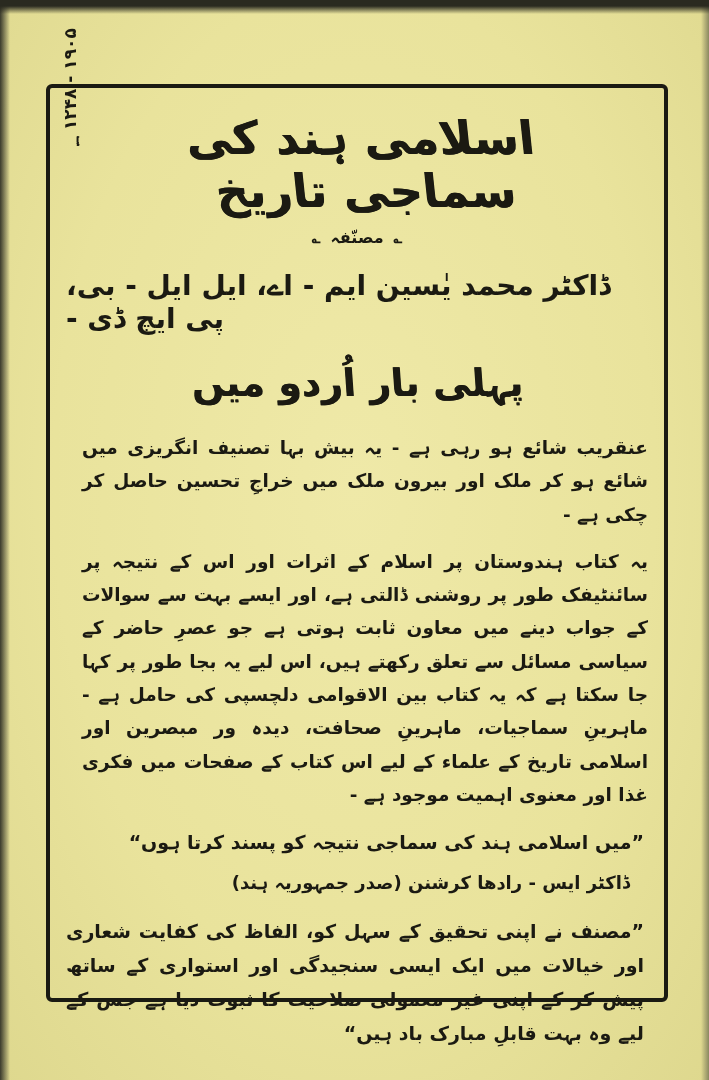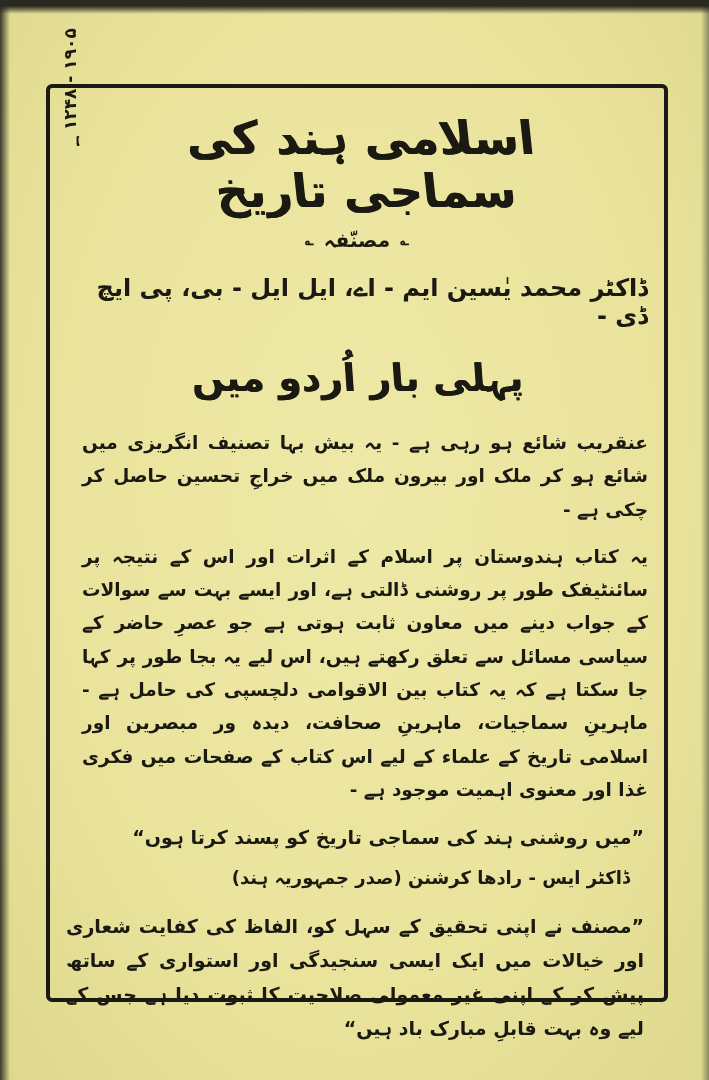--- a/index.html
+++ b/index.html
@@ -72,29 +72,29 @@
   .rule-title { width: 86%; height: 3px; margin-top: 10px; }
 
   .author-heading-row {
     display: flex;
     align-items: center;
     justify-content: center;
     gap: 10px;
     margin-top: 10px;
   }
   .author-heading {
-    font-size: 20px;
+    font-size: 16px;
     font-weight: bold;
   }
   .flourish { font-size: 15px; font-weight: bold; }
   .rule-author { width: 42%; height: 3px; margin-top: 6px; }
 
   .author-line {
-    text-align: right;
-    font-size: 24px;
+    text-align: left;
+    font-size: 28px;
     font-weight: bold;
     margin-top: 16px;
     letter-spacing: 0.5px;
   }
 
   .subtitle {
     text-align: center;
     font-size: 38px;
     font-weight: bold;
     margin-top: 26px;
@@ -149,21 +149,21 @@
     <div class="author-line">ڈاکٹر محمد یٰسین ایم - اے، ایل ایل - بی، پی ایچ ڈی -</div>
 
     <div class="subtitle">پہلی بار اُردو میں</div>
 
     <div class="body-text">
       <p class="para">عنقریب شائع ہو رہی ہے - یہ بیش بہا تصنیف انگریزی میں شائع ہو کر ملک اور بیرون ملک میں خراجِ تحسین حاصل کر چکی ہے -</p>
 
       <p class="para">یہ کتاب ہندوستان پر اسلام کے اثرات اور اس کے نتیجہ پر سائنٹیفک طور پر روشنی ڈالتی ہے، اور ایسے بہت سے سوالات کے جواب دینے میں معاون ثابت ہوتی ہے جو عصرِ حاضر کے سیاسی مسائل سے تعلق رکھتے ہیں، اس لیے یہ بجا طور پر کہا جا سکتا ہے کہ یہ کتاب بین الاقوامی دلچسپی کی حامل ہے - ماہرینِ سماجیات، ماہرینِ صحافت، دیدہ ور مبصرین اور اسلامی تاریخ کے علماء کے لیے اس کتاب کے صفحات میں فکری غذا اور معنوی اہمیت موجود ہے -</p>
 
 
-      <p class="quote">”میں روشنی ہند کی سماجی تاریخ کو پسند کرتا ہوں“</p>
+      <p class="quote">”میں اسلامی ہند کی سماجی نتیجہ کو پسند کرتا ہوں“</p>
 
       <p class="attrib">ڈاکٹر ایس - رادھا کرشنن (صدر جمہوریہ ہند)</p>
 
       <p class="quote">”مصنف نے اپنی تحقیق کے سہل کو، الفاظ کی کفایت شعاری اور خیالات میں ایک ایسی سنجیدگی اور استواری کے ساتھ پیش کر کے اپنی غیر معمولی صلاحیت کا ثبوت دیا ہے جس کے لیے وہ بہت قابلِ مبارک باد ہیں“</p>
 
     </div>
 
   </div>
 </div>
 

